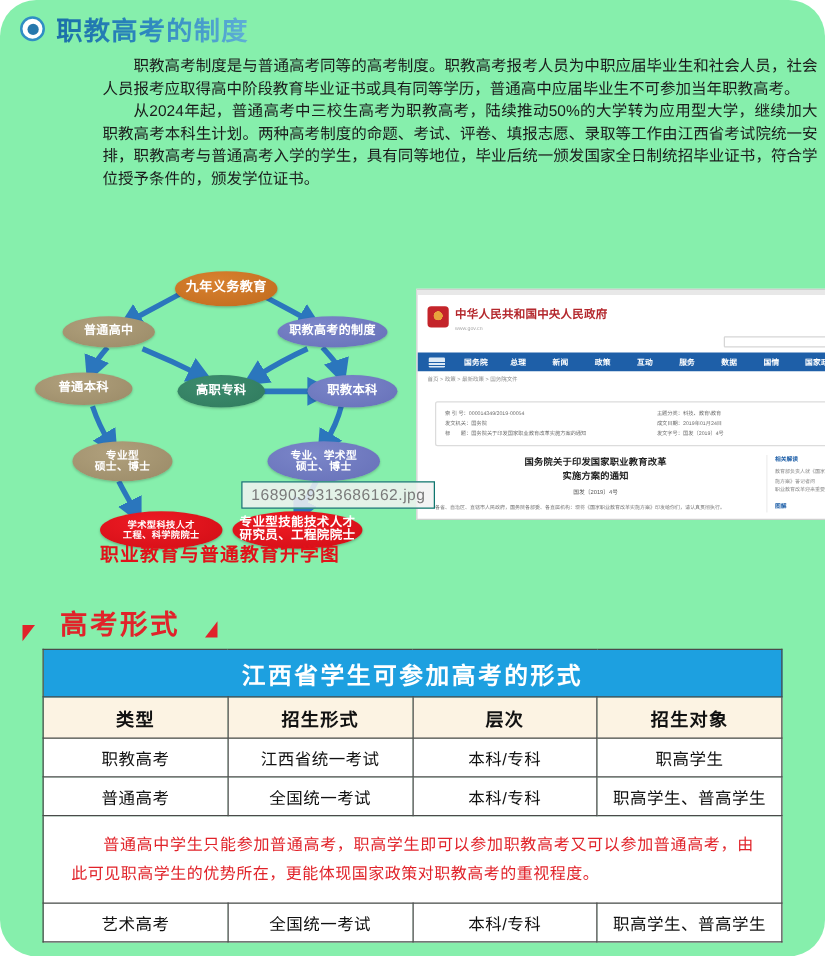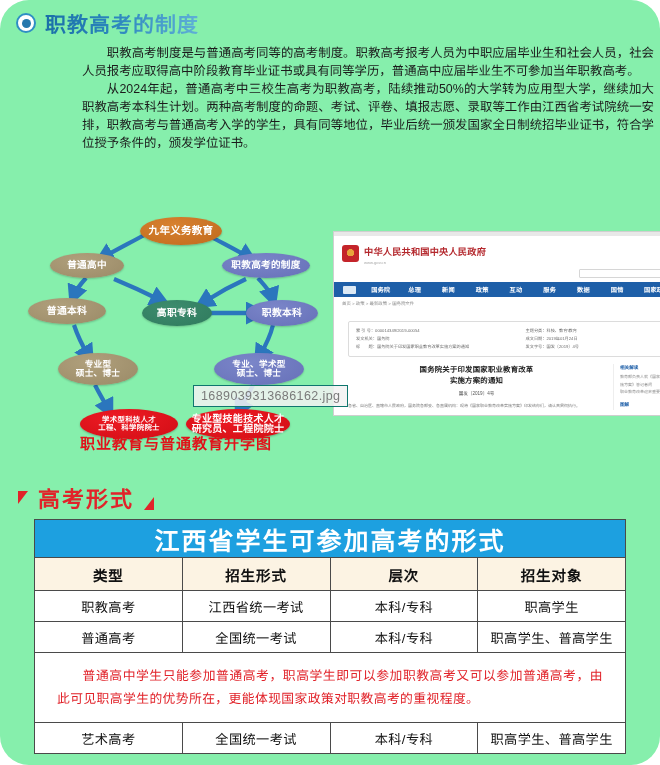--- a/index.html
+++ b/index.html
@@ -155,21 +155,21 @@
     background: rgba(242,242,242,.86);
     border: 1px solid #0f766e;
     color: #7a7a7a; font-size: 12.5px; letter-spacing: .4px;
     padding: 3px 7px;
     font-family: "Liberation Sans", sans-serif;
   }
 
   
   .sec2-head {
     position: absolute; left: 18px; top: 481px;
-    display: flex; align-items: center; gap: 10px;
+    display: flex; align-items: flex-end; gap: 20px;
   }
   .tri-left {
     width: 0; height: 0;
     border-top: 13px solid #e1232a;
     border-right: 10px solid transparent;
   }
   .tri-right {
     width: 0; height: 0;
     border-bottom: 13px solid #e1232a;
     border-left: 10px solid transparent;
@@ -178,21 +178,21 @@
   .sec2-title {
     color: #e1232a; font-size: 22px; font-weight: bold; letter-spacing: 2px;
   }
 
   
   .tbl-wrap { position: absolute; left: 34px; top: 519px; width: 592px; }
   table { border-collapse: collapse; width: 592px; table-layout: fixed; }
   table, th, td { border: 1px solid #4a4a4a; }
   th.big-head {
     background: #1da0e0; color: #ffffff;
-    font-size: 25px; font-weight: bold; letter-spacing: 2px;
+    font-size: 19px; font-weight: bold; letter-spacing: 2px;
     height: 38px;
   }
   th.col-head {
     background: #fcf3e3; color: #111; font-size: 14.5px; font-weight: bold;
     height: 33px; letter-spacing: 1px;
   }
   td {
     background: #ffffff; color: #111; font-size: 13.2px; text-align: center;
     height: 31px; letter-spacing: .4px;
   }

